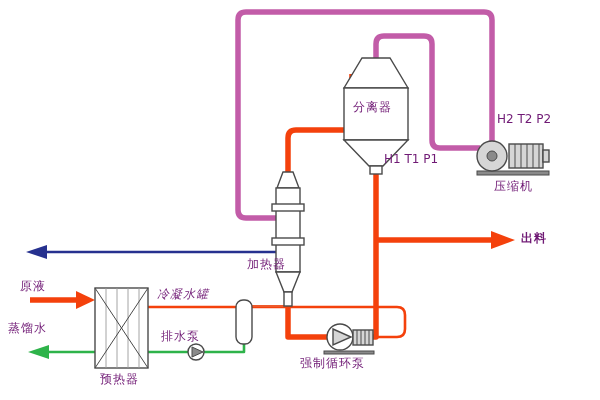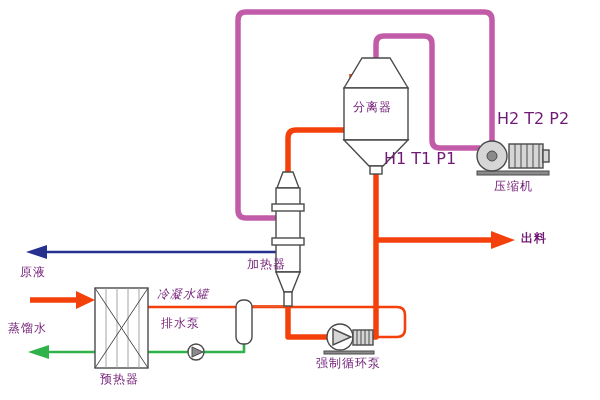--- a/index.html
+++ b/index.html
@@ -5,21 +5,21 @@
   html,body{margin:0;padding:0;background:#ffffff;}
   #stage{
     position:relative;width:600px;height:400px;background:#ffffff;overflow:hidden;
     font-family:"DejaVu Sans","Liberation Sans",sans-serif;
   }
   #piping{position:absolute;left:0;top:0;}
   .lbl{
     position:absolute;font-size:12px;color:#701a75;white-space:nowrap;
     letter-spacing:1px;line-height:14px;
   }
-  .lbl-small{font-size:16px;letter-spacing:0;}
+  .lbl-small{font-size:12px;letter-spacing:0;}
   .pipe-thick{stroke-width:5.5;fill:none;stroke-linejoin:round;stroke-linecap:butt;}
   .pipe-med{stroke-width:2.6;fill:none;stroke-linejoin:round;}
   .pipe-thin{stroke-width:2;fill:none;stroke-linejoin:round;}
   .eq{fill:#ffffff;stroke:#4a4a4a;stroke-width:1.4;}
   .eq-gray{fill:#d6d6d6;stroke:#4a4a4a;stroke-width:1.4;}
   .eq-dark{fill:#8a8a8a;stroke:#4a4a4a;stroke-width:1;}
   .eq-line{stroke:#4a4a4a;stroke-width:1;fill:none;}
   .eq-hatch{stroke:#9a9a9a;stroke-width:0.9;fill:none;}
 </style>
 </head>
@@ -99,26 +99,26 @@
 
     <g>
       <rect class="eq-dark" x="324" y="351" width="50" height="3"></rect>
       <circle class="eq" cx="340" cy="337" r="13"></circle>
       <polygon class="eq-gray" points="333,329 351,337 333,345"></polygon>
       <rect class="eq-gray" x="353" y="330" width="20" height="15"></rect>
       <path class="eq-line" d="M357,330 V345 M361,330 V345 M365,330 V345 M369,330 V345"></path>
     </g>
   </svg>
 
-  <div class="lbl" style="left:20px;top:265px;font-family:Liberation Serif, serif;">原液</div>
+  <div class="lbl" style="left:20px;top:279px;font-family:Liberation Serif, serif;">原液</div>
   <div class="lbl" style="left:8px;top:321px;">蒸馏水</div>
   <div class="lbl" style="left:100px;top:372px;text-align:center;">预热器</div>
-  <div class="lbl" style="left:161px;top:316px;">排水泵</div>
+  <div class="lbl" style="left:161px;top:329px;">排水泵</div>
   <div class="lbl" style="left:157px;top:287px;font-style:italic;">冷凝水罐</div>
   <div class="lbl" style="left:247px;top:257px;text-align:center;">加热器</div>
-  <div class="lbl" style="left:316px;top:356px;">强制循环泵</div>
+  <div class="lbl" style="left:300px;top:356px;">强制循环泵</div>
   <div class="lbl" style="left:353px;top:100px;">分离器</div>
   <div class="lbl" style="left:521px;top:231px;font-weight:bold;">出料</div>
   <div class="lbl" style="left:494px;top:179px;text-align:right;">压缩机</div>
   <div class="lbl lbl-small" style="left:384px;top:152px;">H1 T1 P1</div>
   <div class="lbl lbl-small" style="left:497px;top:112px;">H2 T2 P2</div>
 
 </div>
 
 </body></html>

